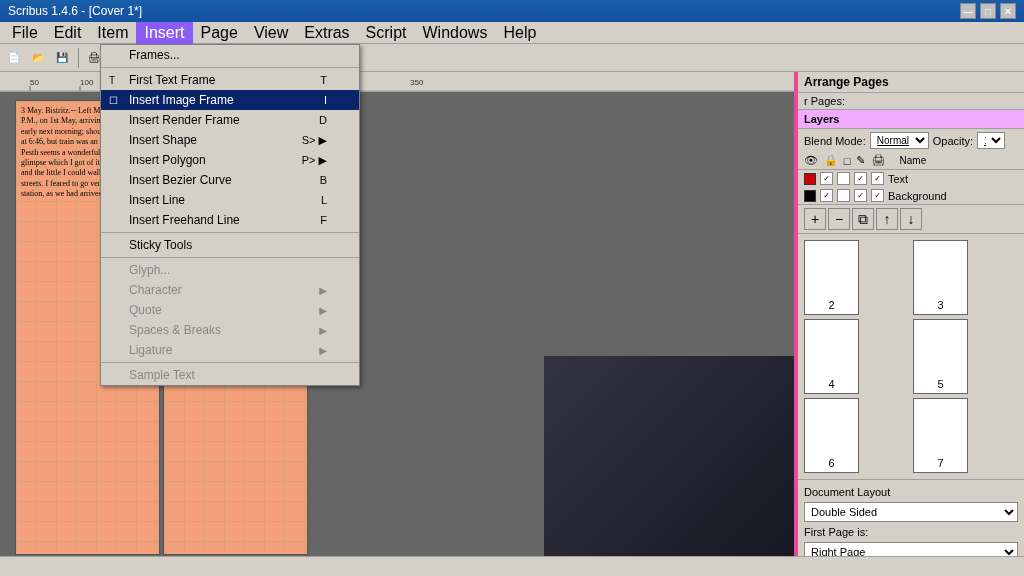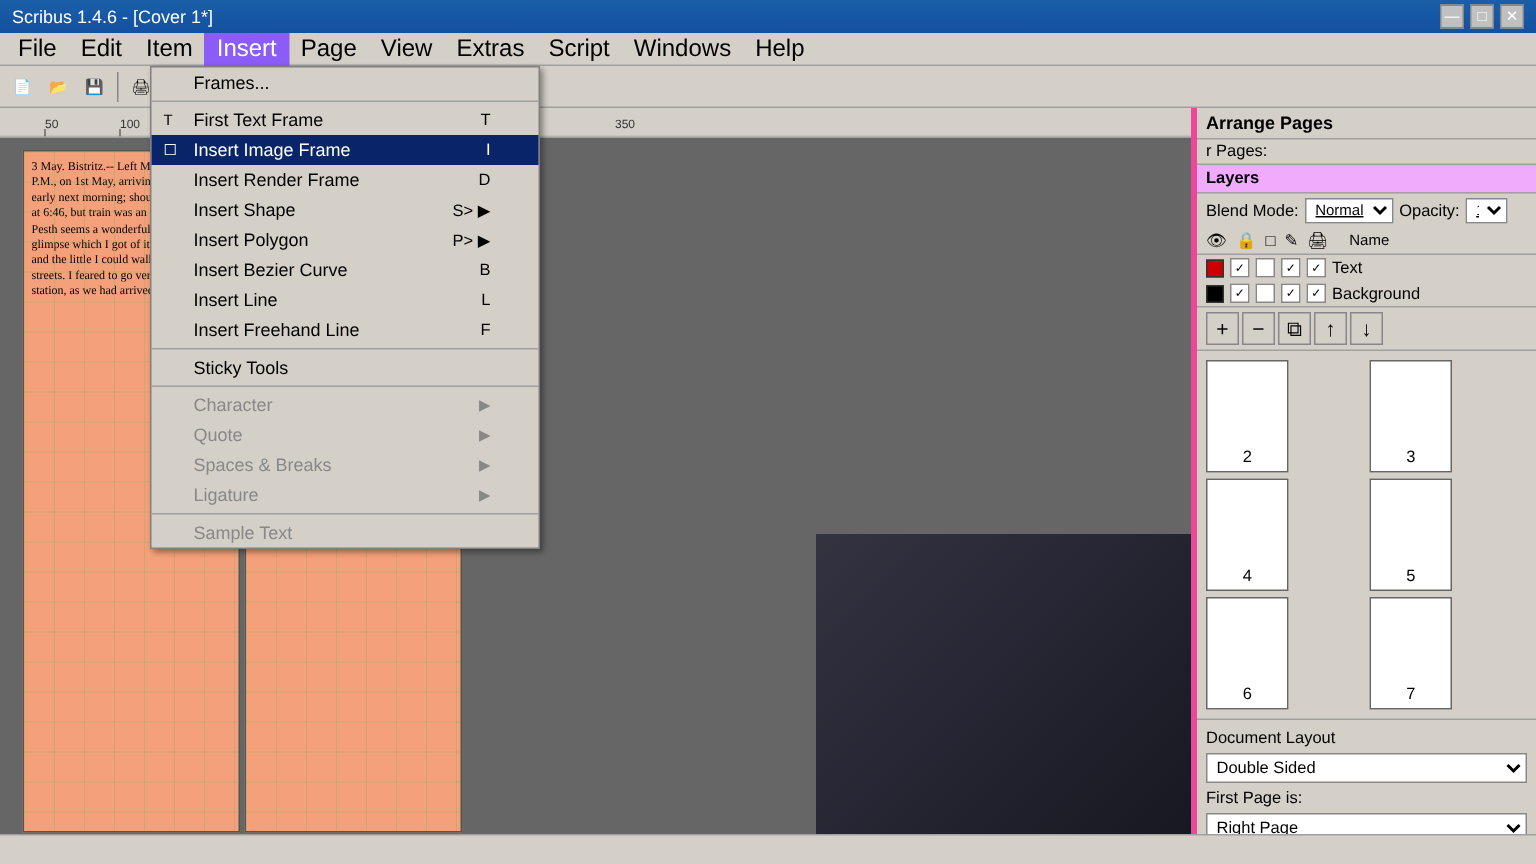--- a/index.html
+++ b/index.html
@@ -509,20 +509,23 @@
       <span>Insert Freehand Line</span>
       <span class="shortcut">F</span>
     </div>
     <div class="drop-separator"></div>
 
     <div class="drop-item">
       <span>Sticky Tools</span>
     </div>
     <div class="drop-separator"></div>
 
+    <div class="drop-item disabled">
+      <span>Glyph...</span>
+    </div>
 
     <div class="drop-item disabled">
       <span>Character</span>
       <span class="arrow">▶</span>
     </div>
 
     <div class="drop-item disabled">
       <span>Quote</span>
       <span class="arrow">▶</span>
     </div>

